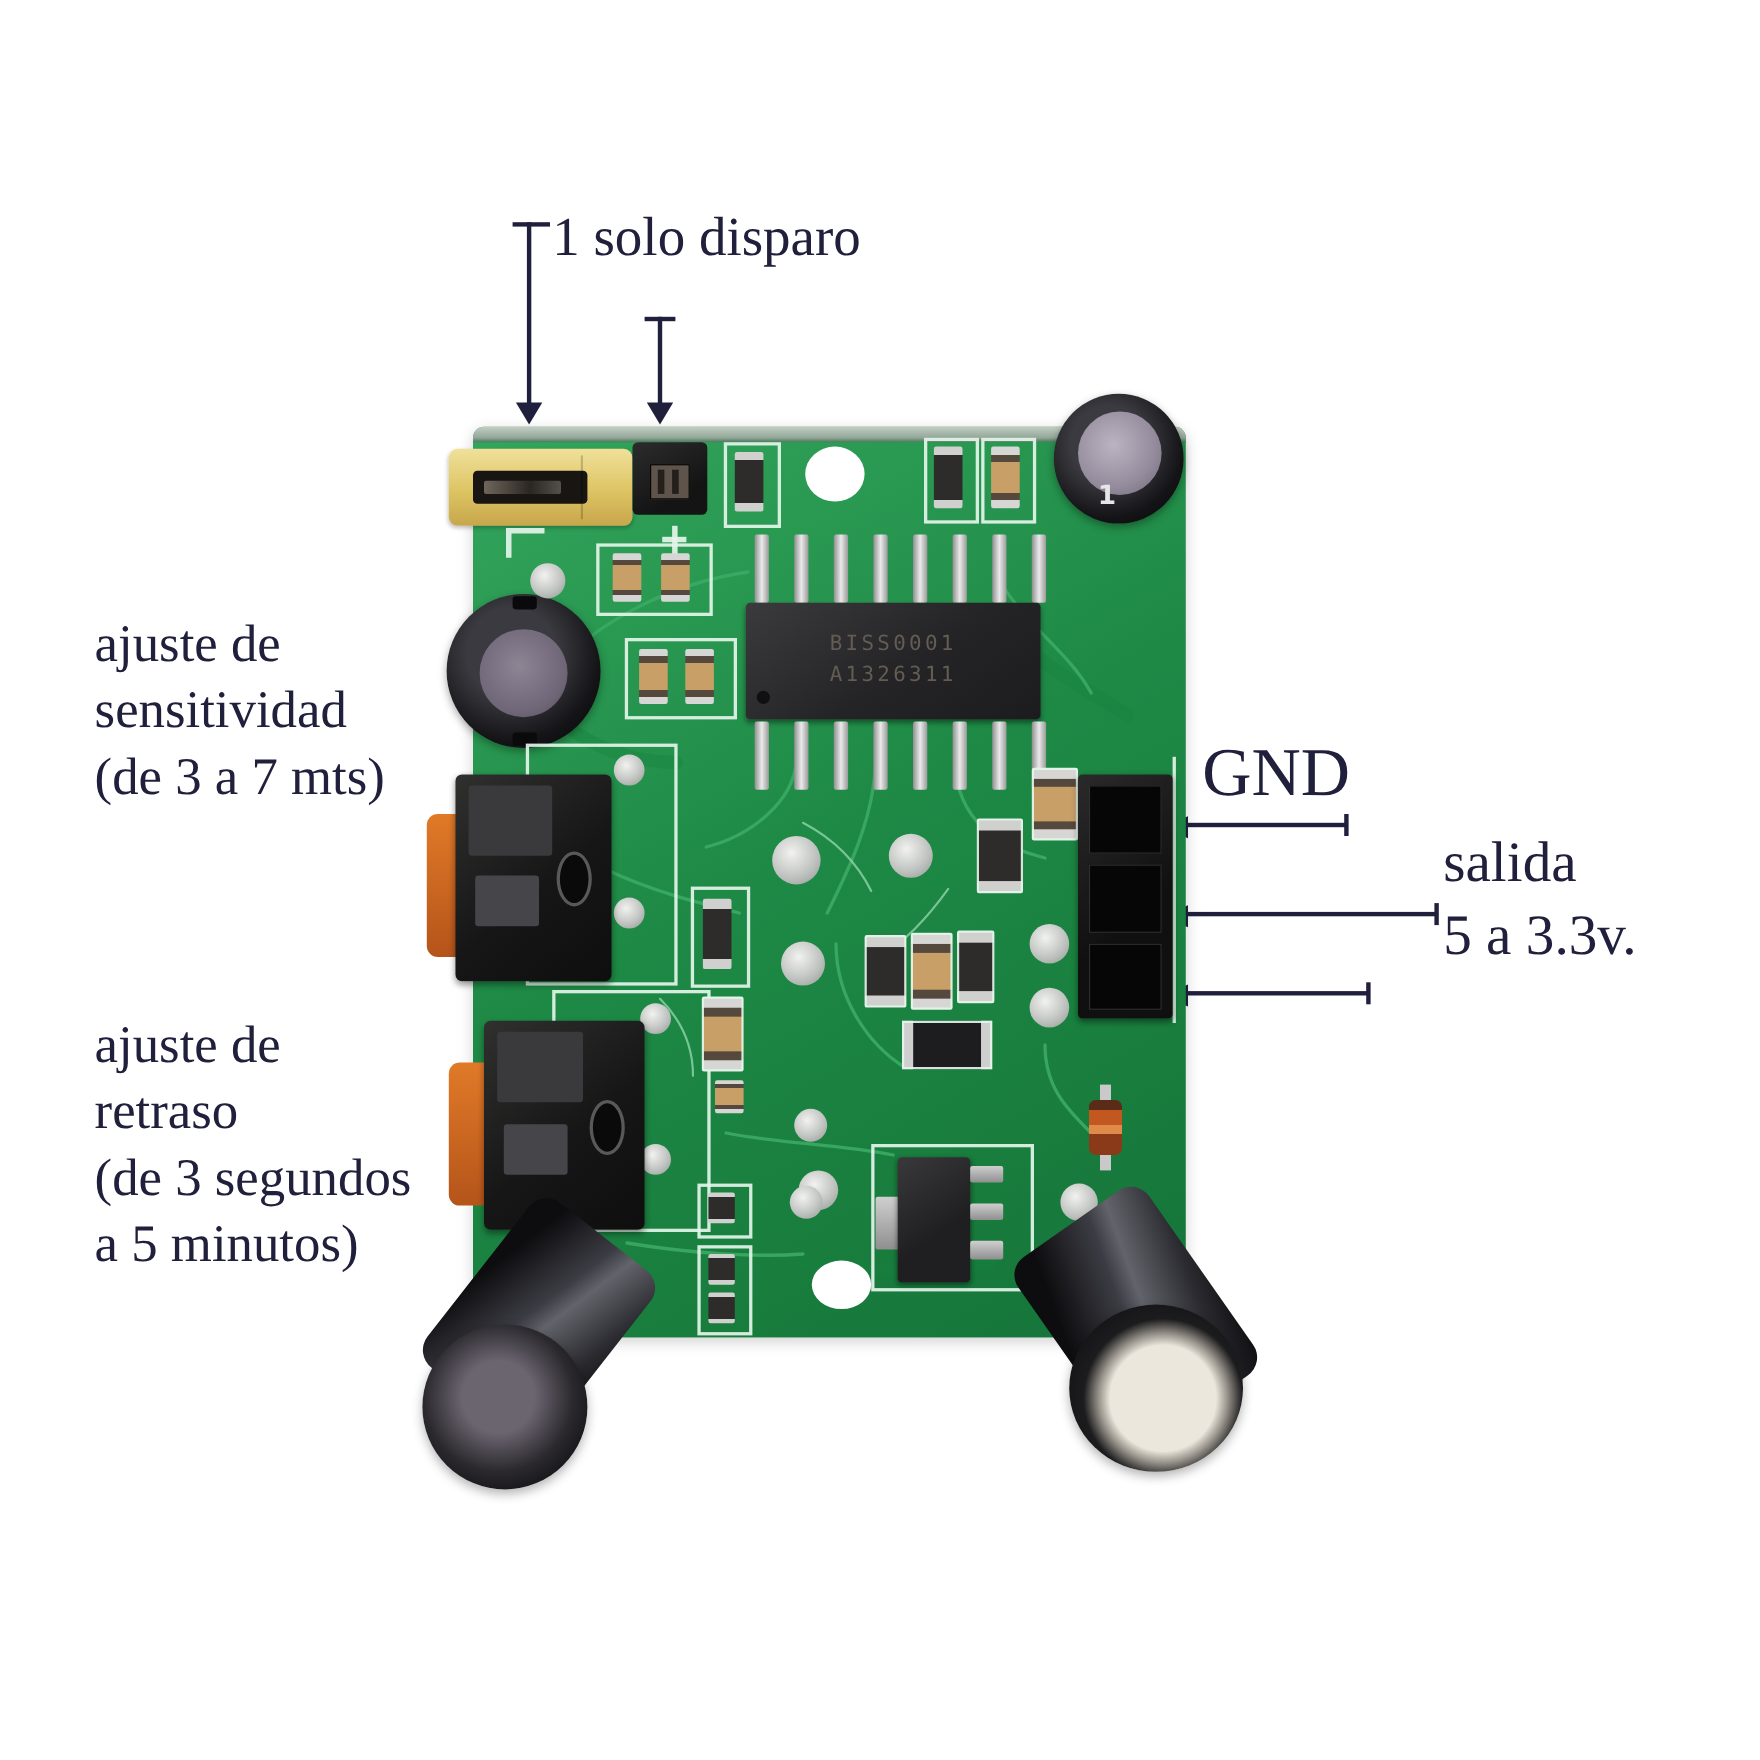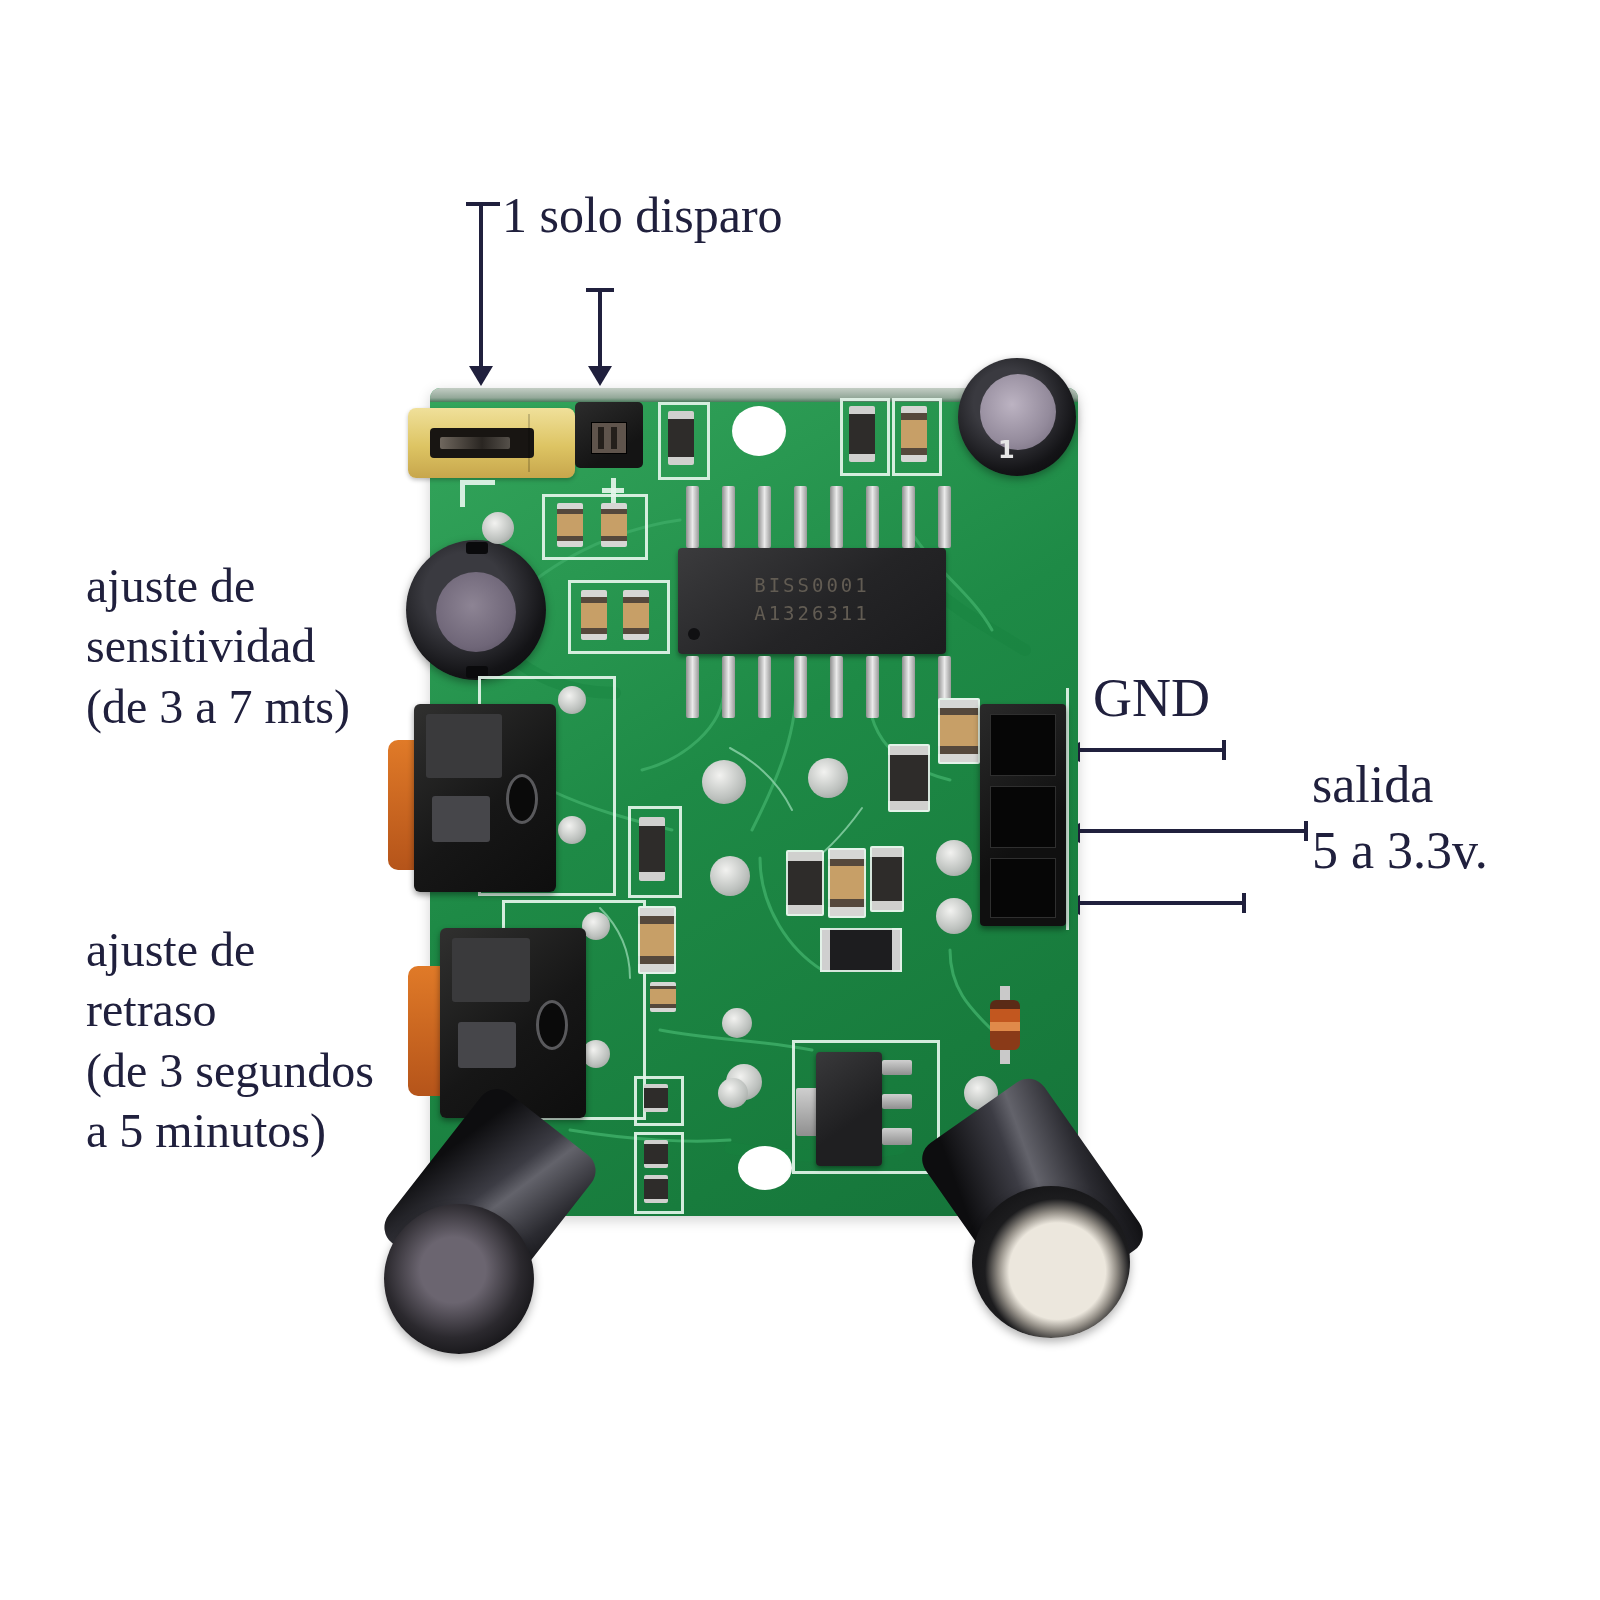--- a/index.html
+++ b/index.html
@@ -65,21 +65,21 @@
   </div>
 
   <div class="lbl" style="left:86px;top:556px;font-size:48px;width:340px;">ajuste de
 sensitividad
 (de 3 a 7 mts)</div>
   <div class="lbl" style="left:86px;top:920px;font-size:48px;width:380px;">ajuste de
 retraso
 (de 3 segundos
 a 5 minutos)</div>
 
-  <div class="lbl" style="left:1093px;top:664px;font-size:54px;">GND</div>
+  <div class="lbl" style="left:1093px;top:664px;font-size:62px;">GND</div>
   <div>
     <div class="ahead-left" style="left:1056px;top:742px;"></div>
     <div class="aline-h" style="left:1078px;top:748px;width:146px;"></div>
     <div class="tick-v" style="left:1222px;top:740px;height:20px;"></div>
   </div>
 
   <div>
     <div class="lbl" style="left:1312px;top:752px;font-size:52px;">salida</div>
     <div class="lbl" style="left:1312px;top:818px;font-size:52px;">5 a 3.3v.</div>
   </div>

